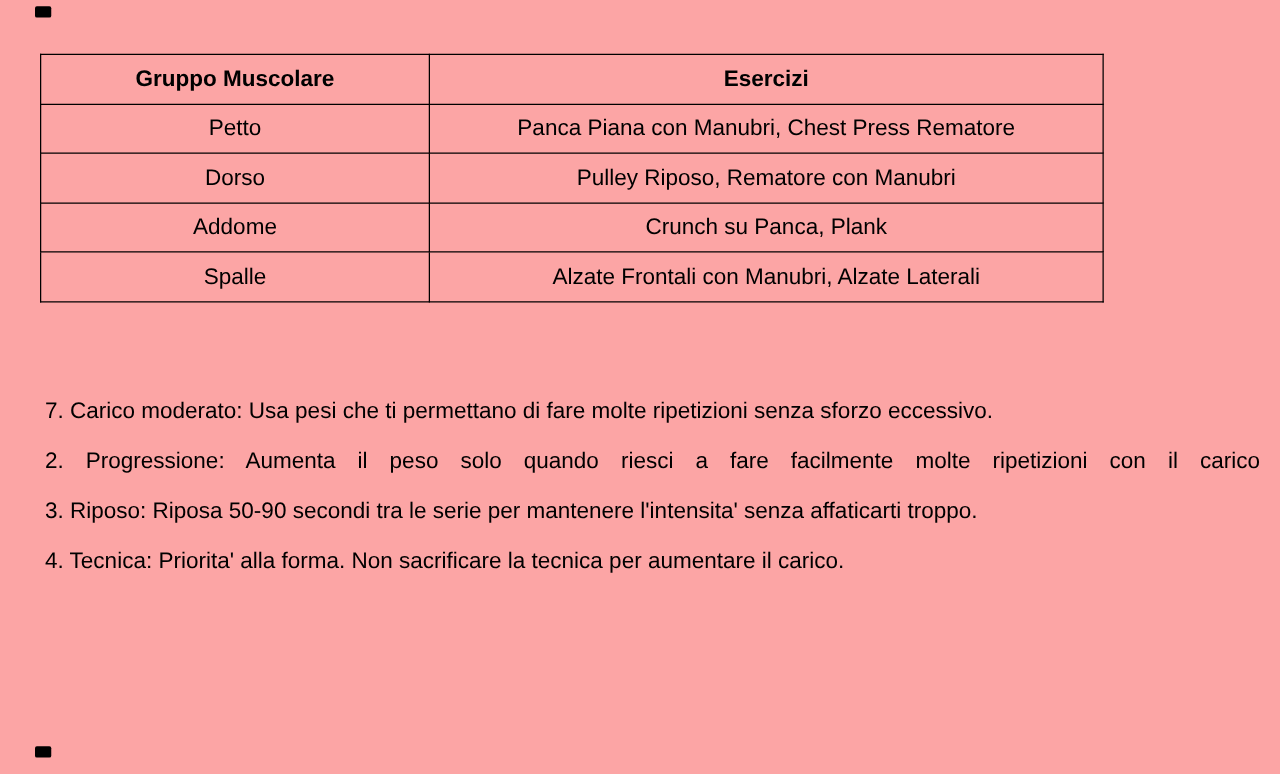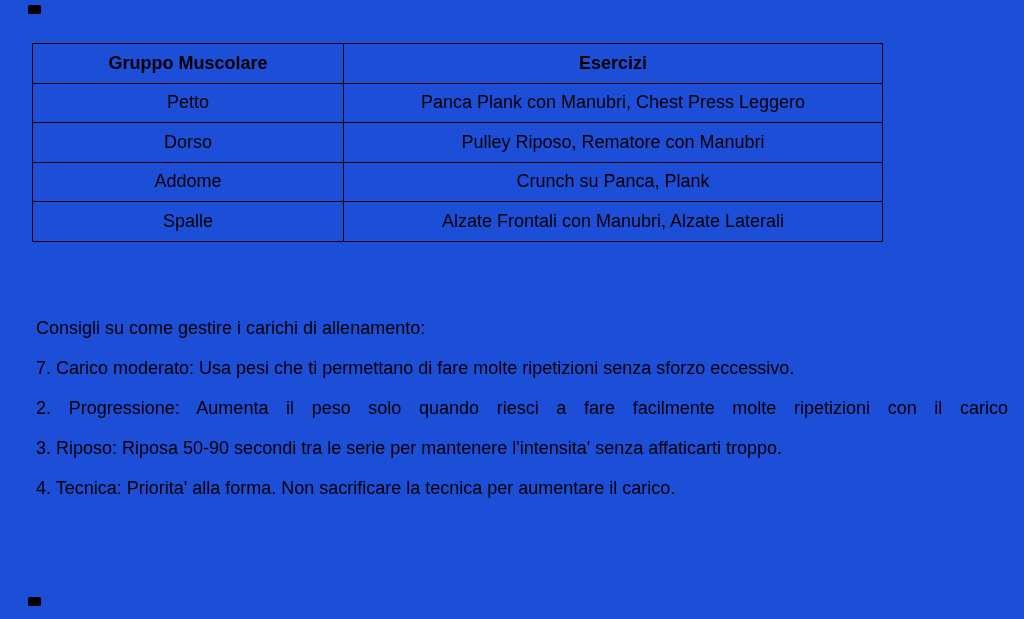--- a/index.html
+++ b/index.html
@@ -1,20 +1,20 @@
 <!DOCTYPE html>
 <html><head>
 <meta charset="utf-8">
 <style>
   html, body { margin: 0; padding: 0; background: #ffffff; }
   .page {
     position: relative;
     width: 1024px;
     height: 619px;
-    background: #1d4ed8;
+    background: #fca5a5;
     overflow: hidden;
     font-family: "Liberation Sans", sans-serif;
     color: #000000;
   }
 
   
   table.workout {
     position: absolute;
     left: 32px;
     top: 43px;
@@ -76,39 +76,38 @@
     </colgroup>
     <thead>
       <tr>
         <th>Gruppo Muscolare</th>
         <th>Esercizi</th>
       </tr>
     </thead>
     <tbody>
       <tr>
         <td>Petto</td>
-        <td>Panca Plank con Manubri, Chest Press Leggero</td>
+        <td>Panca Piana con Manubri, Chest Press Rematore</td>
       </tr>
       <tr>
         <td>Dorso</td>
         <td>Pulley Riposo, Rematore con Manubri</td>
       </tr>
       <tr>
         <td>Addome</td>
         <td>Crunch su Panca, Plank</td>
       </tr>
       <tr>
         <td>Spalle</td>
         <td>Alzate Frontali con Manubri, Alzate Laterali</td>
       </tr>
     </tbody>
   </table>
 
   <div class="content">
-    <p>Consigli su come gestire i carichi di allenamento:</p>
     <div class="tips">
       <div>7. Carico moderato: Usa pesi che ti permettano di fare molte ripetizioni senza sforzo eccessivo.</div>
       <div class="justify-full">2. Progressione: Aumenta il peso solo quando riesci a fare facilmente molte ripetizioni con il carico</div>
       <div>3. Riposo: Riposa 50-90 secondi tra le serie per mantenere l'intensita' senza affaticarti troppo.</div>
       <div>4. Tecnica: Priorita' alla forma. Non sacrificare la tecnica per aumentare il carico.</div>
     </div>
   </div>
 
   <span class="frag frag-bottom"></span>
 

